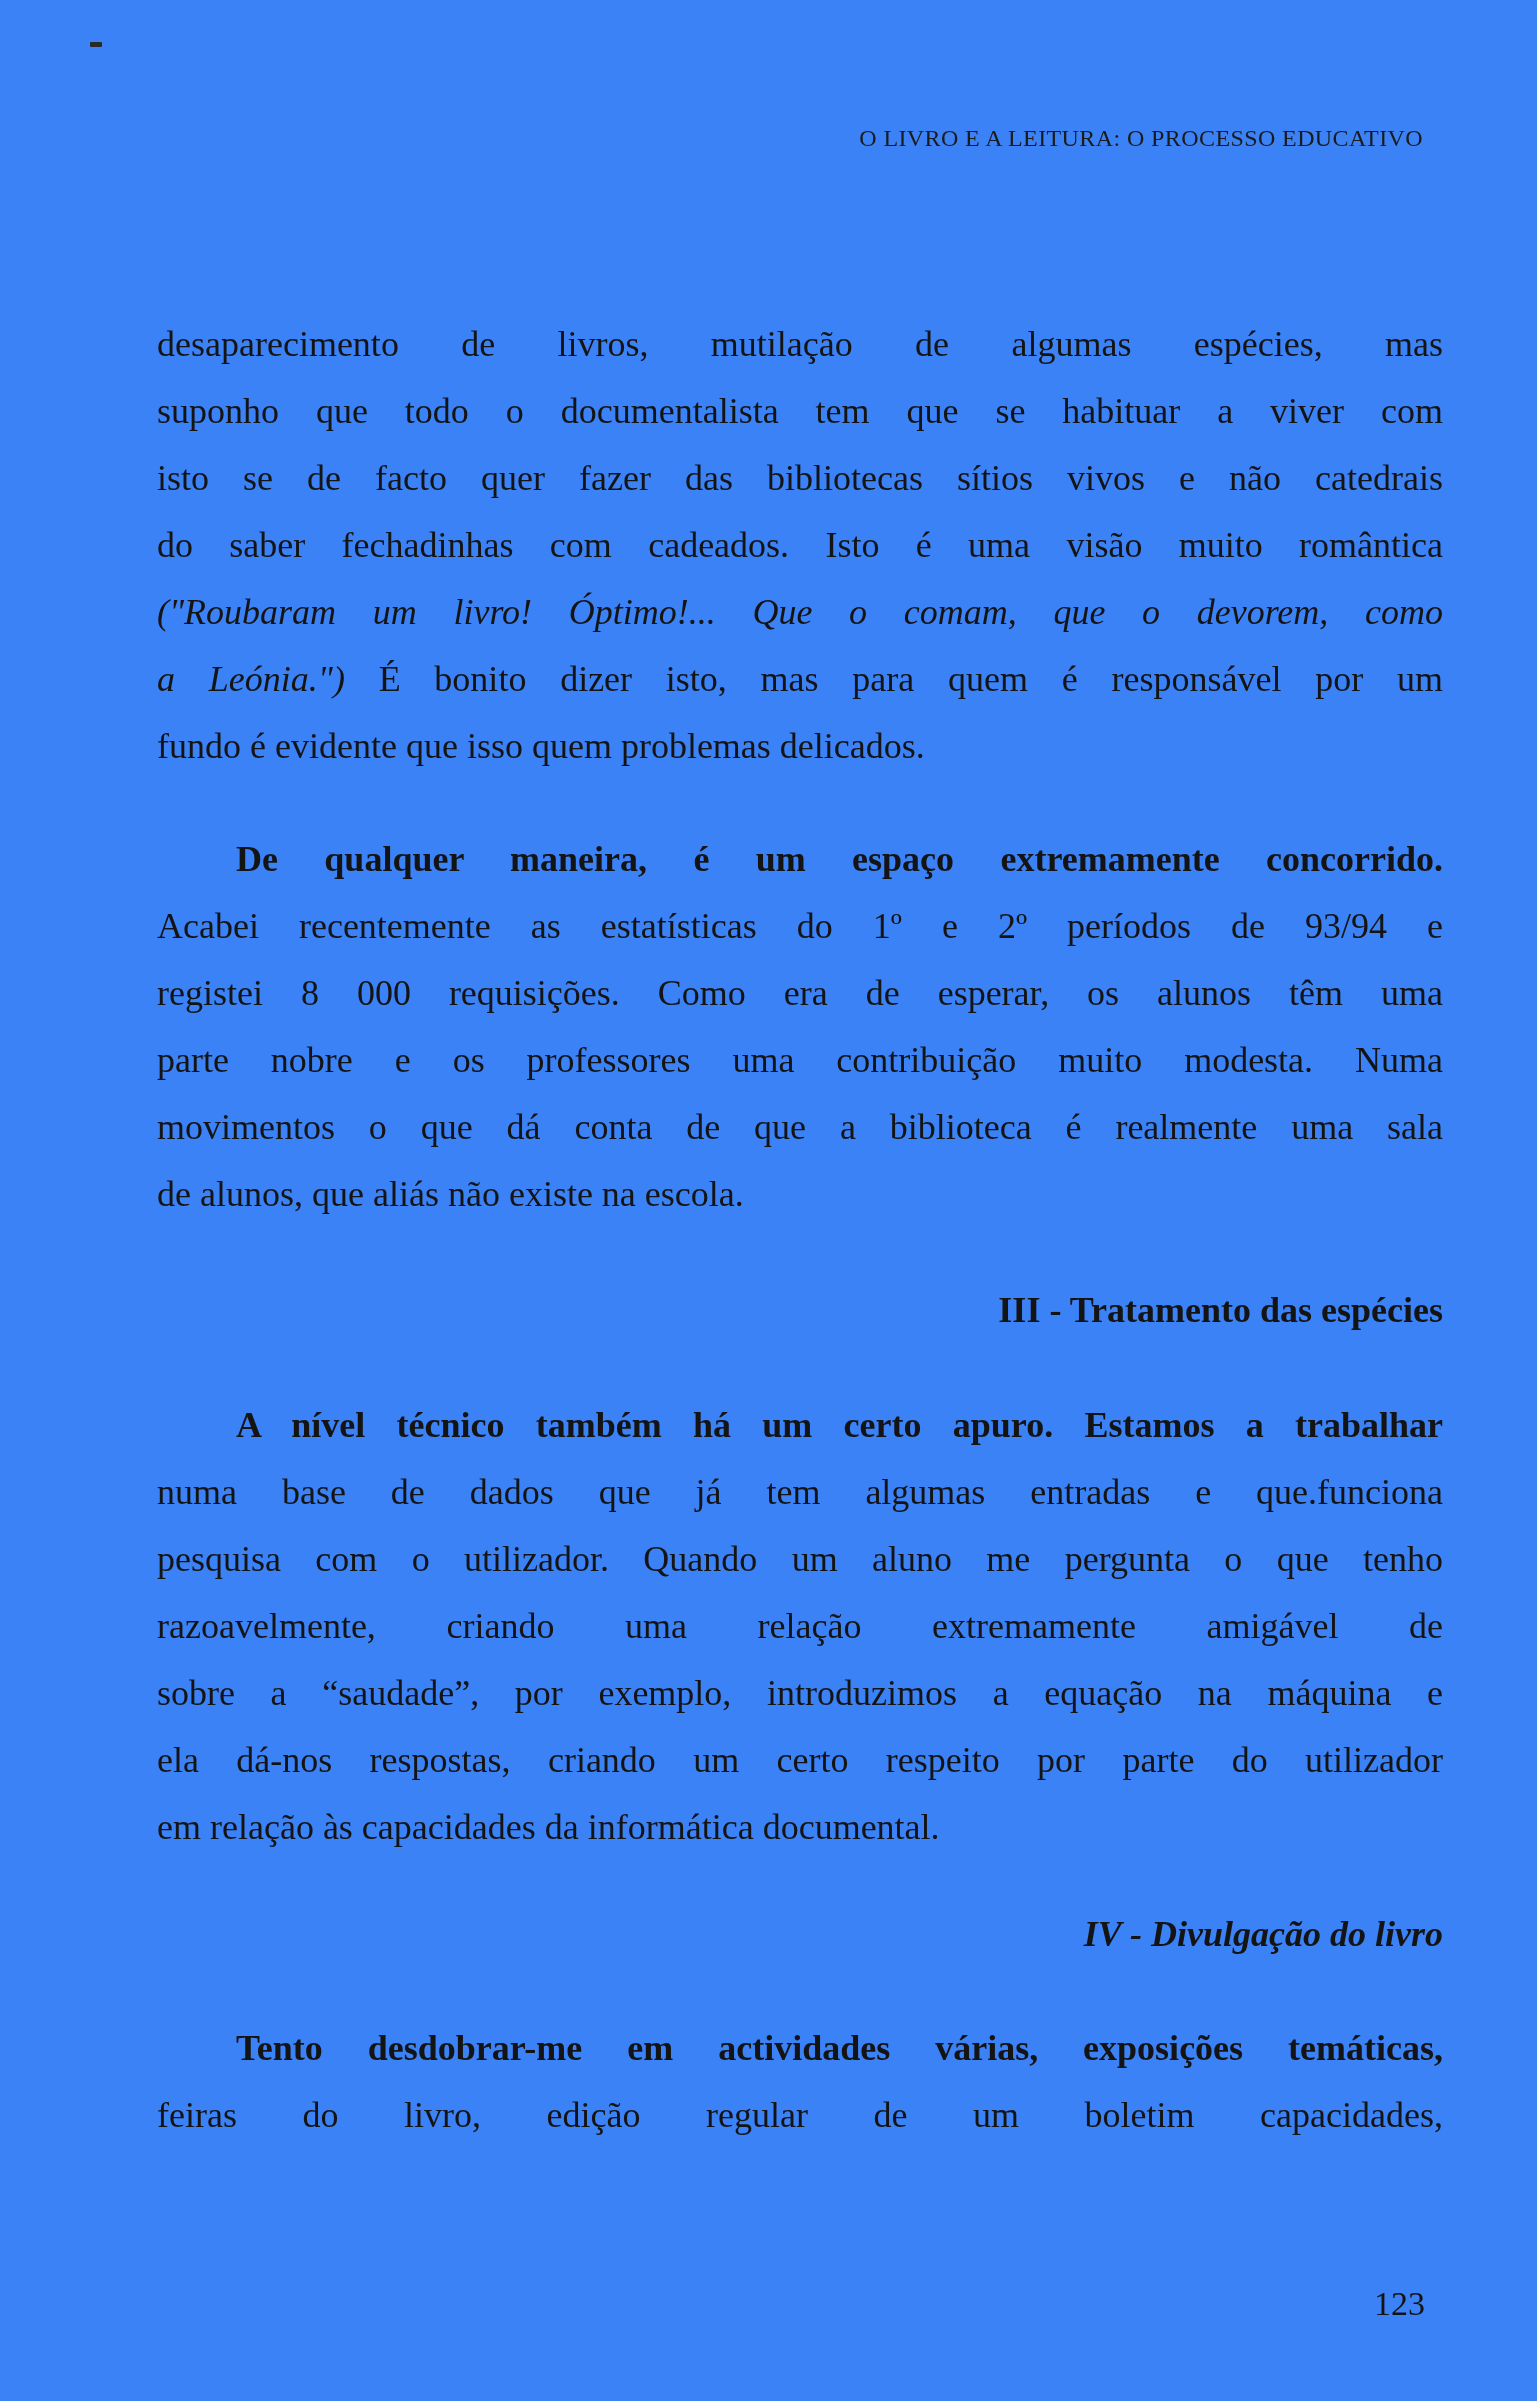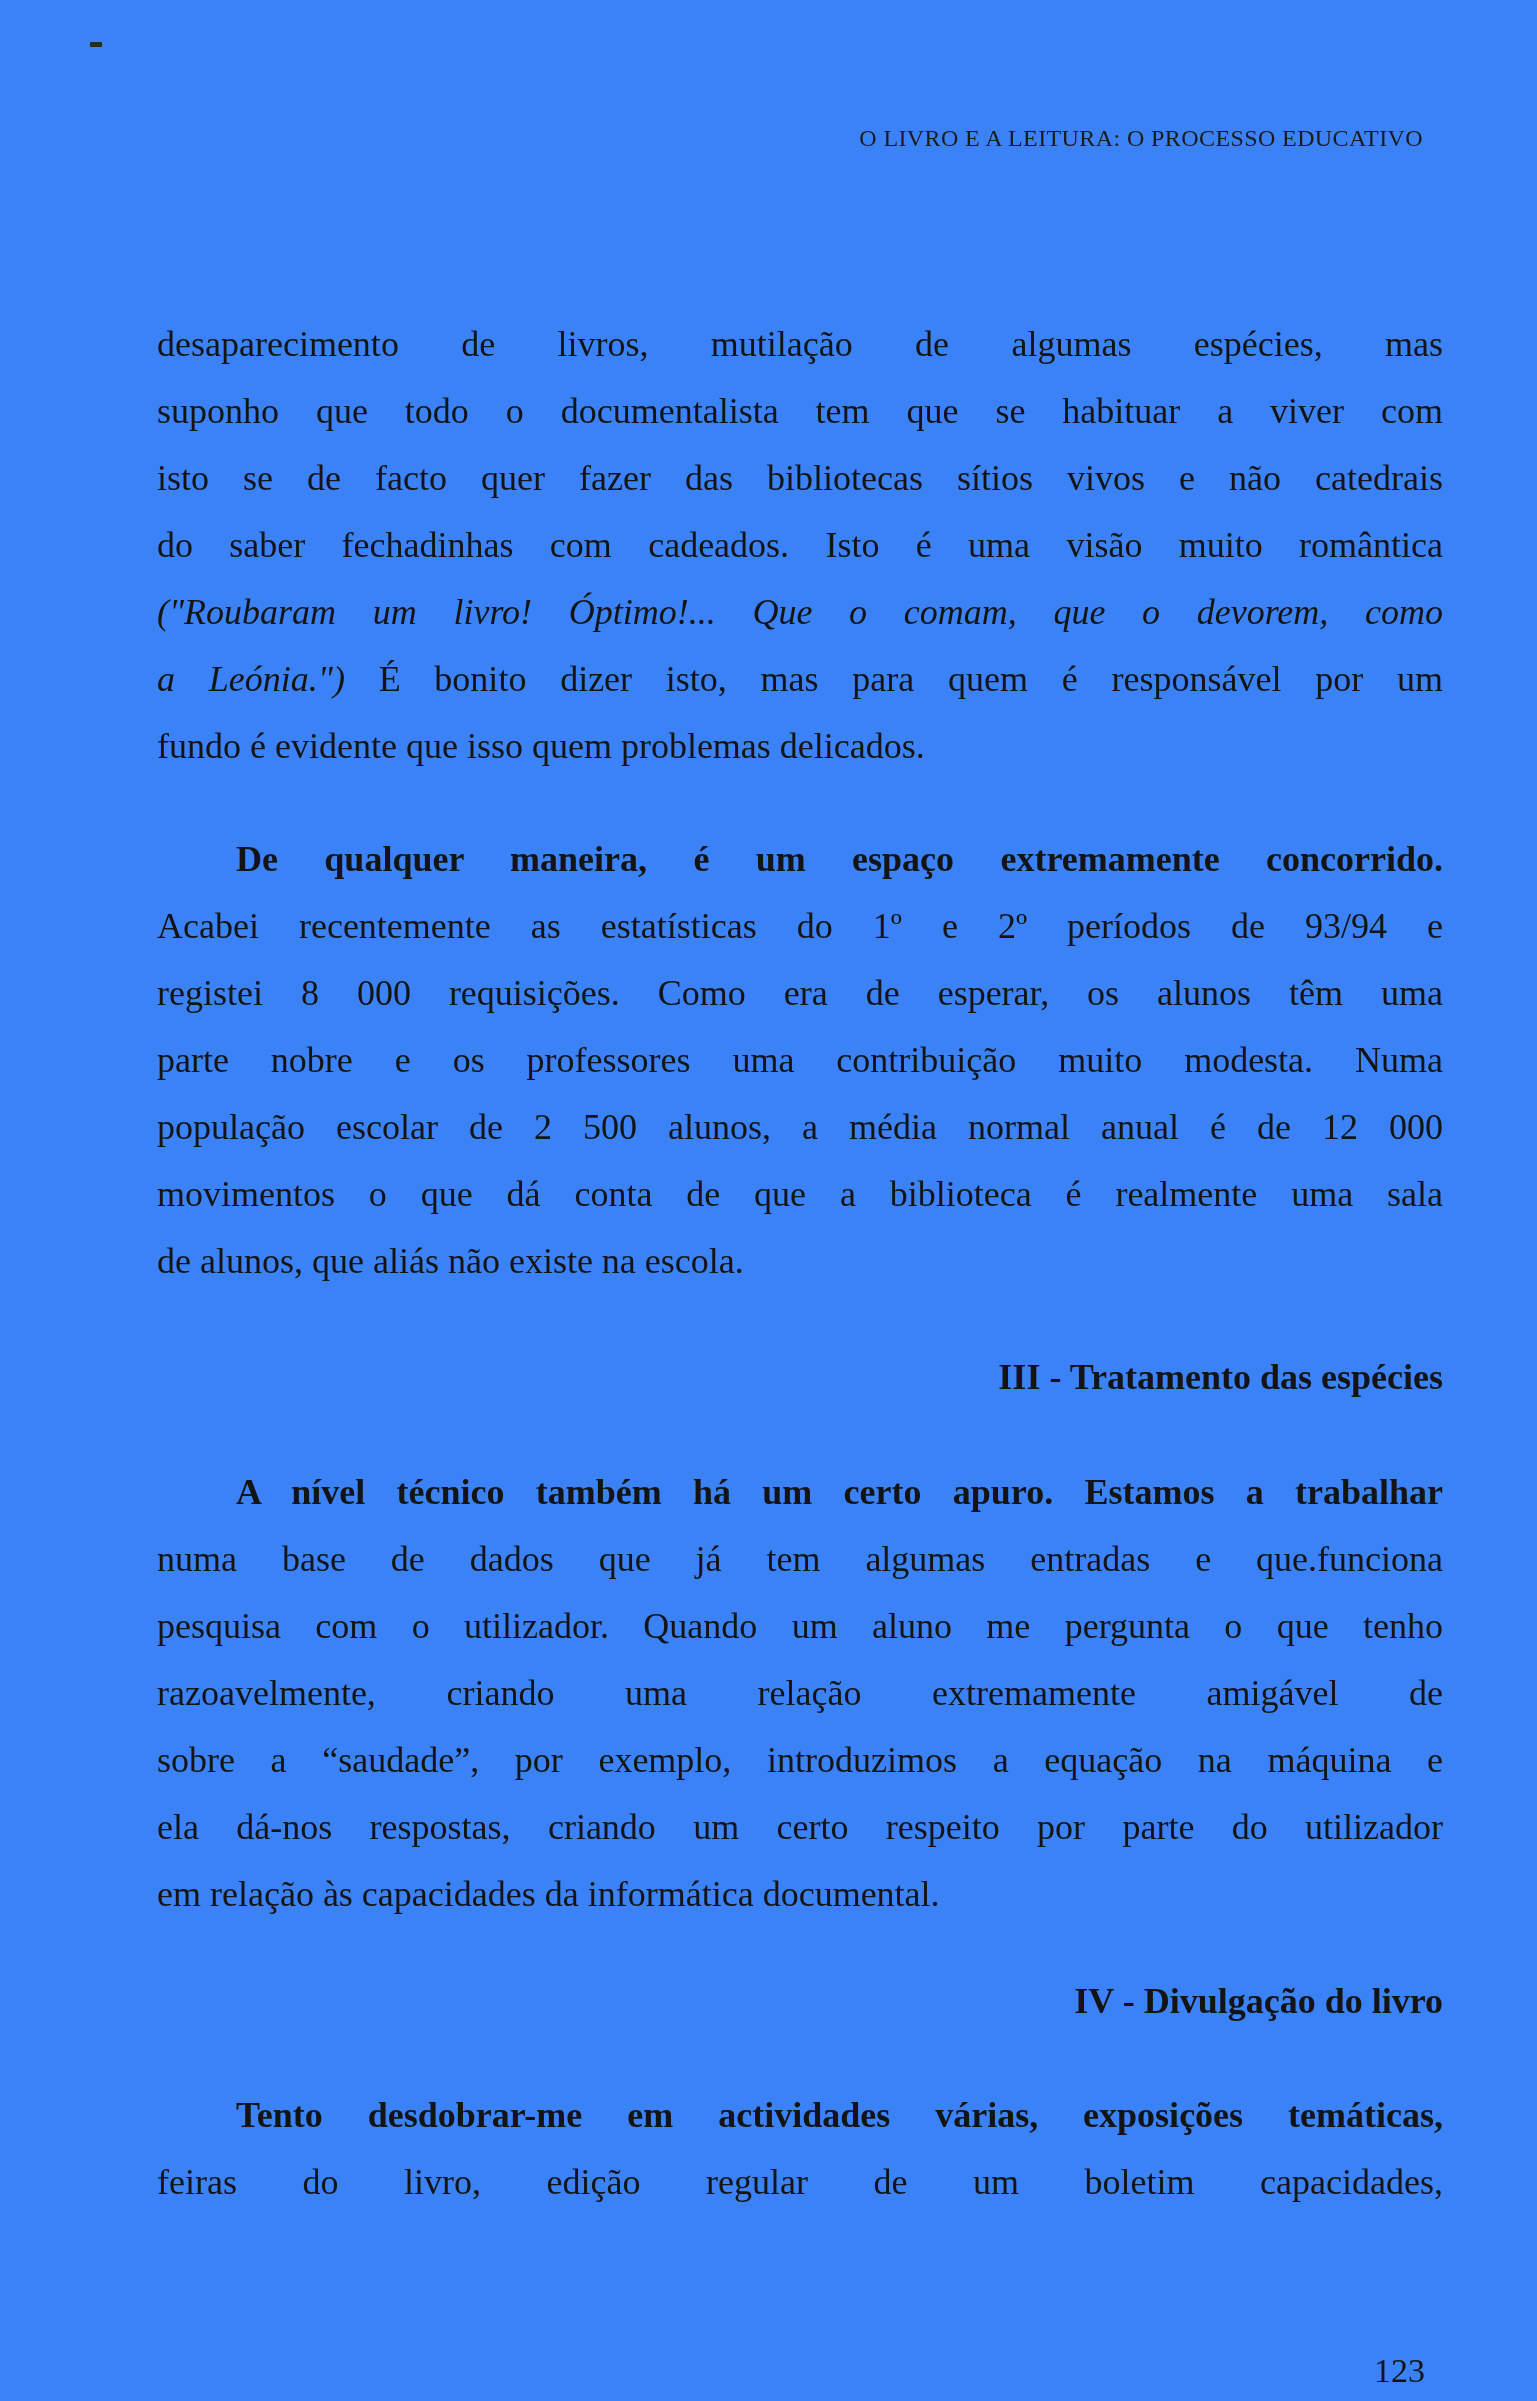--- a/index.html
+++ b/index.html
@@ -40,21 +40,21 @@
     letter-spacing: 0.4px;
     color: #1b1b1b;
   }
   .text-blocks .block {
     font-size: 36px;
   }
   .text-blocks > .block:nth-child(1) { margin-top: 156px; }
   .text-blocks > .block:nth-child(2) { margin-top: 46px; }
   .text-blocks > .block:nth-child(3) { margin-top: 49px; }
   .text-blocks > .block:nth-child(4) { margin-top: 48px; }
-  .text-blocks > .block:nth-child(5) { margin-top: 40px; }
+  .text-blocks > .block:nth-child(5) { margin-top: 40px; font-style: italic; }
   .text-blocks > .block:nth-child(6) { margin-top: 47px; }
   .line {
     line-height: 67px;
     text-align: justify;
     white-space: normal;
   }
   .line.just {
     text-align: justify;
     text-align-last: justify;
     -moz-text-align-last: justify;
@@ -96,21 +96,20 @@
           <div class="line just"><span>do saber fechadinhas com cadeados. Isto é uma visão muito romântica</span></div>
           <div class="line just"><em>("Roubaram um livro! Óptimo!... Que o comam, que o devorem, como</em></div>
           <div class="line just"><em>a Leónia.") </em><span>É bonito dizer isto, mas para quem é responsável por um</span></div>
           <div class="line"><span>fundo é evidente que isso quem problemas delicados.</span></div>
         </div>
         <div class="block paragraph">
           <div class="line just indent"><span>De qualquer maneira, é um espaço extremamente concorrido.</span></div>
           <div class="line just"><span>Acabei recentemente as estatísticas do 1º e 2º períodos de 93/94 e</span></div>
           <div class="line just"><span>registei 8 000 requisições. Como era de esperar, os alunos têm uma</span></div>
           <div class="line just"><span>parte nobre e os professores uma contribuição muito modesta. Numa</span></div>
-          <div class="line just"><span>população escolar de 2 500 alunos, a média normal anual é de 12 000</span></div>
           <div class="line just"><span>movimentos o que dá conta de que a biblioteca é realmente uma sala</span></div>
           <div class="line"><span>de alunos, que aliás não existe na escola.</span></div>
         </div>
         <div class="block heading">III - Tratamento das espécies</div>
         <div class="block paragraph">
           <div class="line just indent"><span>A nível técnico também há um certo apuro. Estamos a trabalhar</span></div>
           <div class="line just"><span>numa base de dados que já tem algumas entradas e que.funciona</span></div>
           <div class="line just"><span>pesquisa com o utilizador. Quando um aluno me pergunta o que tenho</span></div>
           <div class="line just"><span>razoavelmente, criando uma relação extremamente amigável de</span></div>
           <div class="line just"><span>sobre a “saudade”, por exemplo, introduzimos a equação na máquina e</span></div>

